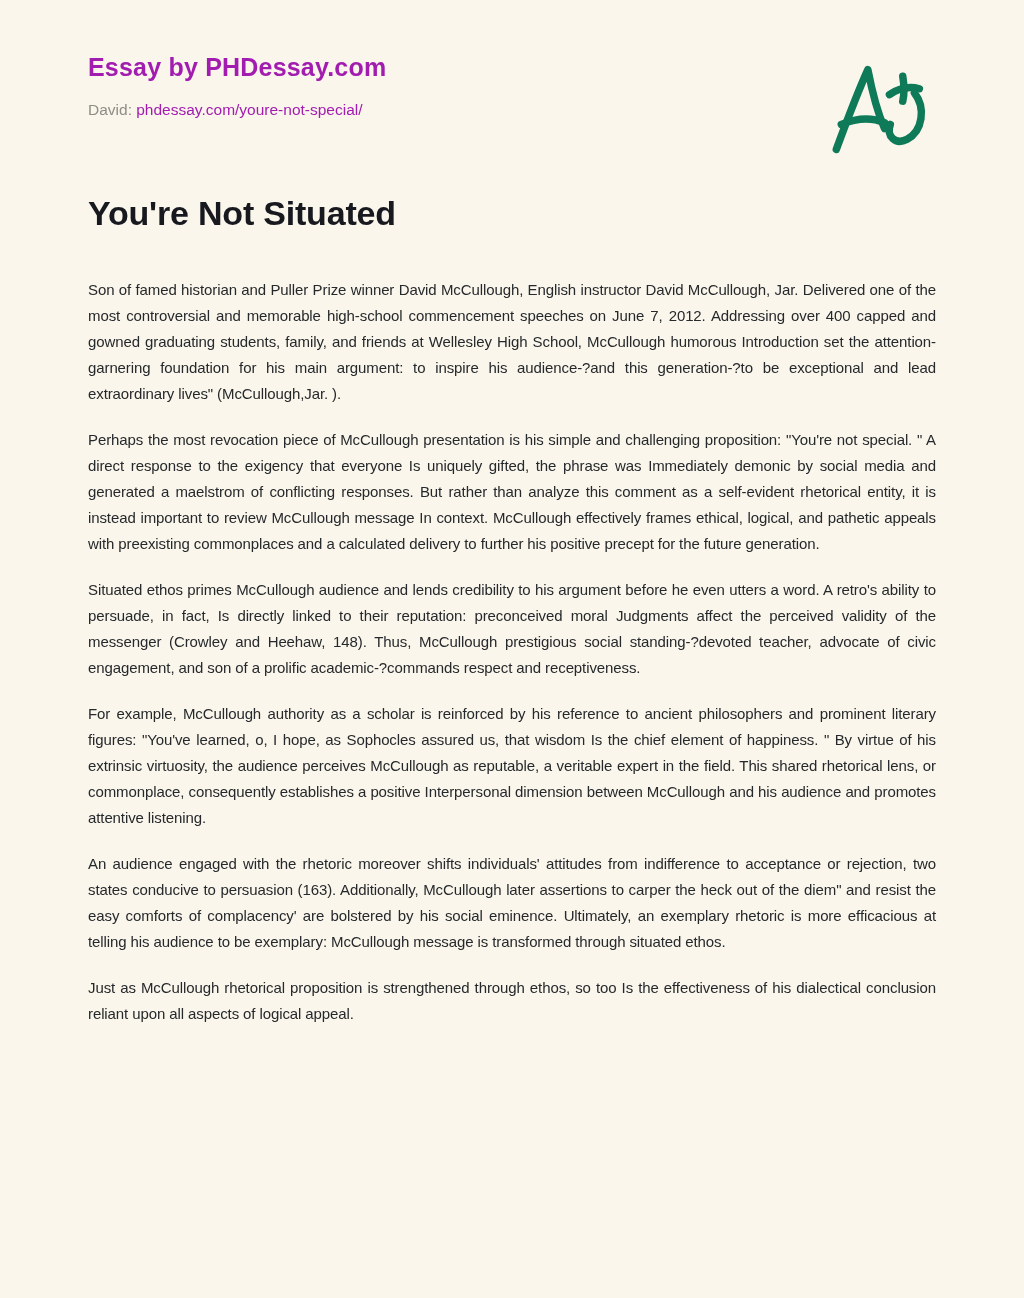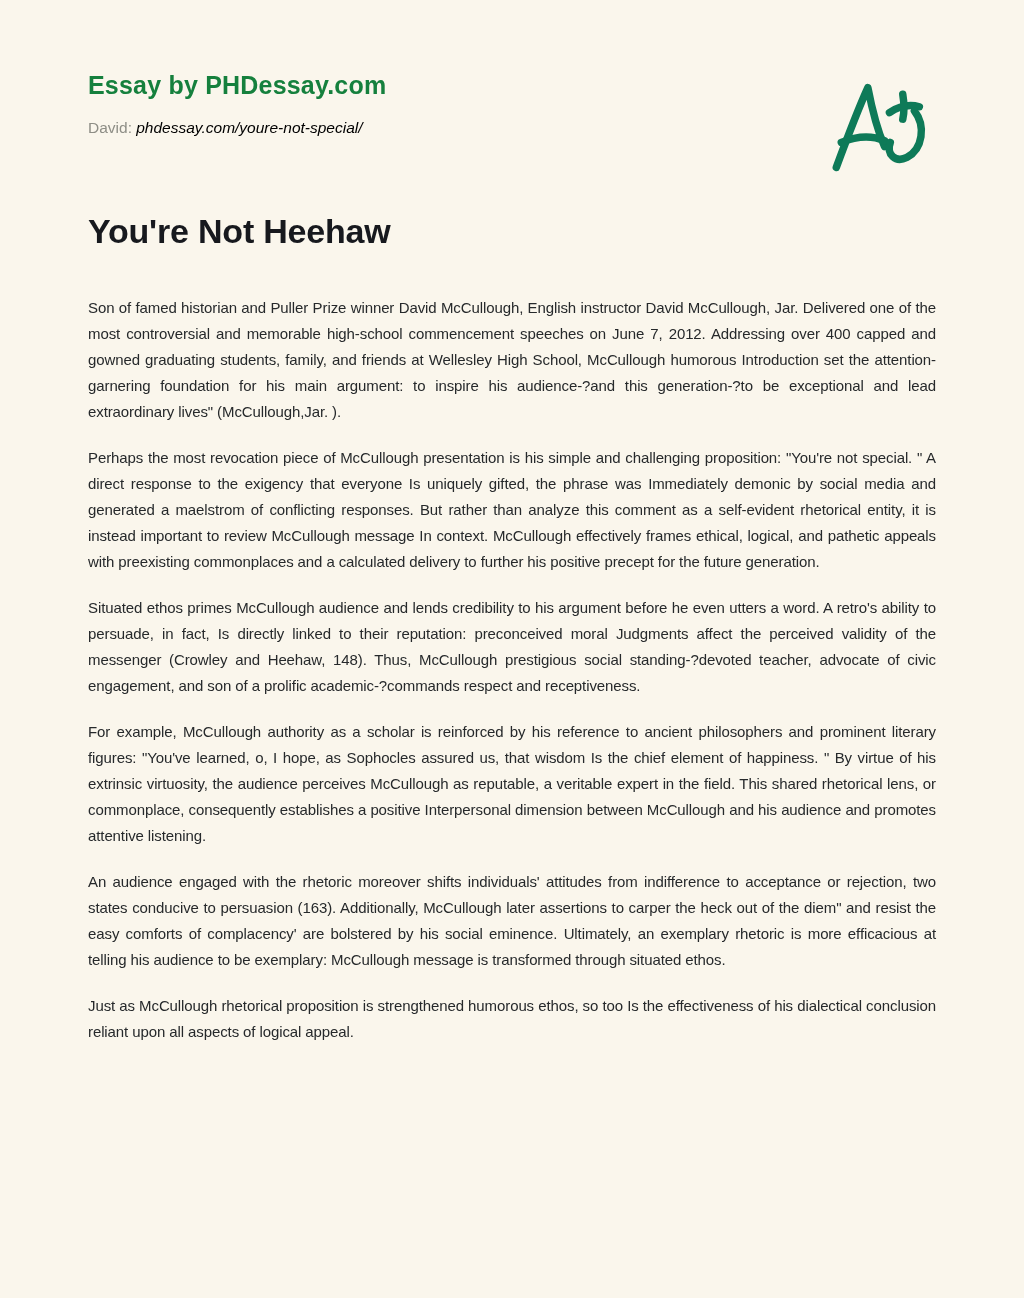--- a/index.html
+++ b/index.html
@@ -17,35 +17,33 @@
     padding: 52px 88px 0 88px;
     background: #faf6ec;
   }
   .header {
     position: relative;
     width: 100%;
   }
   .site-title {
     font-size: 25px;
     font-weight: 700;
-    color: #15803d;
+    color: #a21caf;
     letter-spacing: 0.2px;
     line-height: 30px;
-    margin-top: 18px;
   }
   .source-line {
     margin-top: 18px;
     font-size: 15.5px;
     line-height: 20px;
     color: #8e8e86;
   }
   .source-line a {
-    color: #000000;
+    color: #a21caf;
     text-decoration: none;
-    font-style: italic;
   }
   .logo {
     position: absolute;
     top: 4px;
     right: 0;
     width: 108px;
     height: 112px;
   }
   .essay-title {
     margin-top: 74px;
@@ -95,26 +93,26 @@
 
         <path d="M74,44 C86,36 99,34 110,37"></path>
 
         <path d="M90,22 C92,34 92,43 90,52"></path>
 
         <path d="M104,42 C118,60 114,88 95,98 C81,105 70,94 75,80"></path>
       </svg>
     </div>
   </div>
 
-  <h2 class="essay-title">You're Not Heehaw</h2>
+  <h2 class="essay-title">You're Not Situated</h2>
 
   <div class="content">
     <p>Son of famed historian and Puller Prize winner David McCullough, English instructor David McCullough, Jar. Delivered one of the most controversial and memorable high-school commencement speeches on June 7, 2012. Addressing over 400 capped and gowned graduating students, family, and friends at Wellesley High School, McCullough humorous Introduction set the attention-garnering foundation for his main argument: to inspire his audience-?and this generation-?to be exceptional and lead extraordinary lives" (McCullough,Jar. ).</p>
     <p>Perhaps the most revocation piece of McCullough presentation is his simple and challenging proposition: "You're not special. " A direct response to the exigency that everyone Is uniquely gifted, the phrase was Immediately demonic by social media and generated a maelstrom of conflicting responses. But rather than analyze this comment as a self-evident rhetorical entity, it is instead important to review McCullough message In context. McCullough effectively frames ethical, logical, and pathetic appeals with preexisting commonplaces and a calculated delivery to further his positive precept for the future generation.</p>
     <p>Situated ethos primes McCullough audience and lends credibility to his argument before he even utters a word. A retro's ability to persuade, in fact, Is directly linked to their reputation: preconceived moral Judgments affect the perceived validity of the messenger (Crowley and Heehaw, 148). Thus, McCullough prestigious social standing-?devoted teacher, advocate of civic engagement, and son of a prolific academic-?commands respect and receptiveness.</p>
     <p>For example, McCullough authority as a scholar is reinforced by his reference to ancient philosophers and prominent literary figures: "You've learned, o, I hope, as Sophocles assured us, that wisdom Is the chief element of happiness. " By virtue of his extrinsic virtuosity, the audience perceives McCullough as reputable, a veritable expert in the field. This shared rhetorical lens, or commonplace, consequently establishes a positive Interpersonal dimension between McCullough and his audience and promotes attentive listening.</p>
     <p>An audience engaged with the rhetoric moreover shifts individuals' attitudes from indifference to acceptance or rejection, two states conducive to persuasion (163). Additionally, McCullough later assertions to carper the heck out of the diem" and resist the easy comforts of complacency' are bolstered by his social eminence. Ultimately, an exemplary rhetoric is more efficacious at telling his audience to be exemplary: McCullough message is transformed through situated ethos.</p>
     <div class="clip-box">
-      <p>Just as McCullough rhetorical proposition is strengthened humorous ethos, so too Is the effectiveness of his dialectical conclusion reliant upon all aspects of logical appeal.</p>
+      <p>Just as McCullough rhetorical proposition is strengthened through ethos, so too Is the effectiveness of his dialectical conclusion reliant upon all aspects of logical appeal.</p>
     </div>
   </div>
 
 </div>
 
 </body></html>

